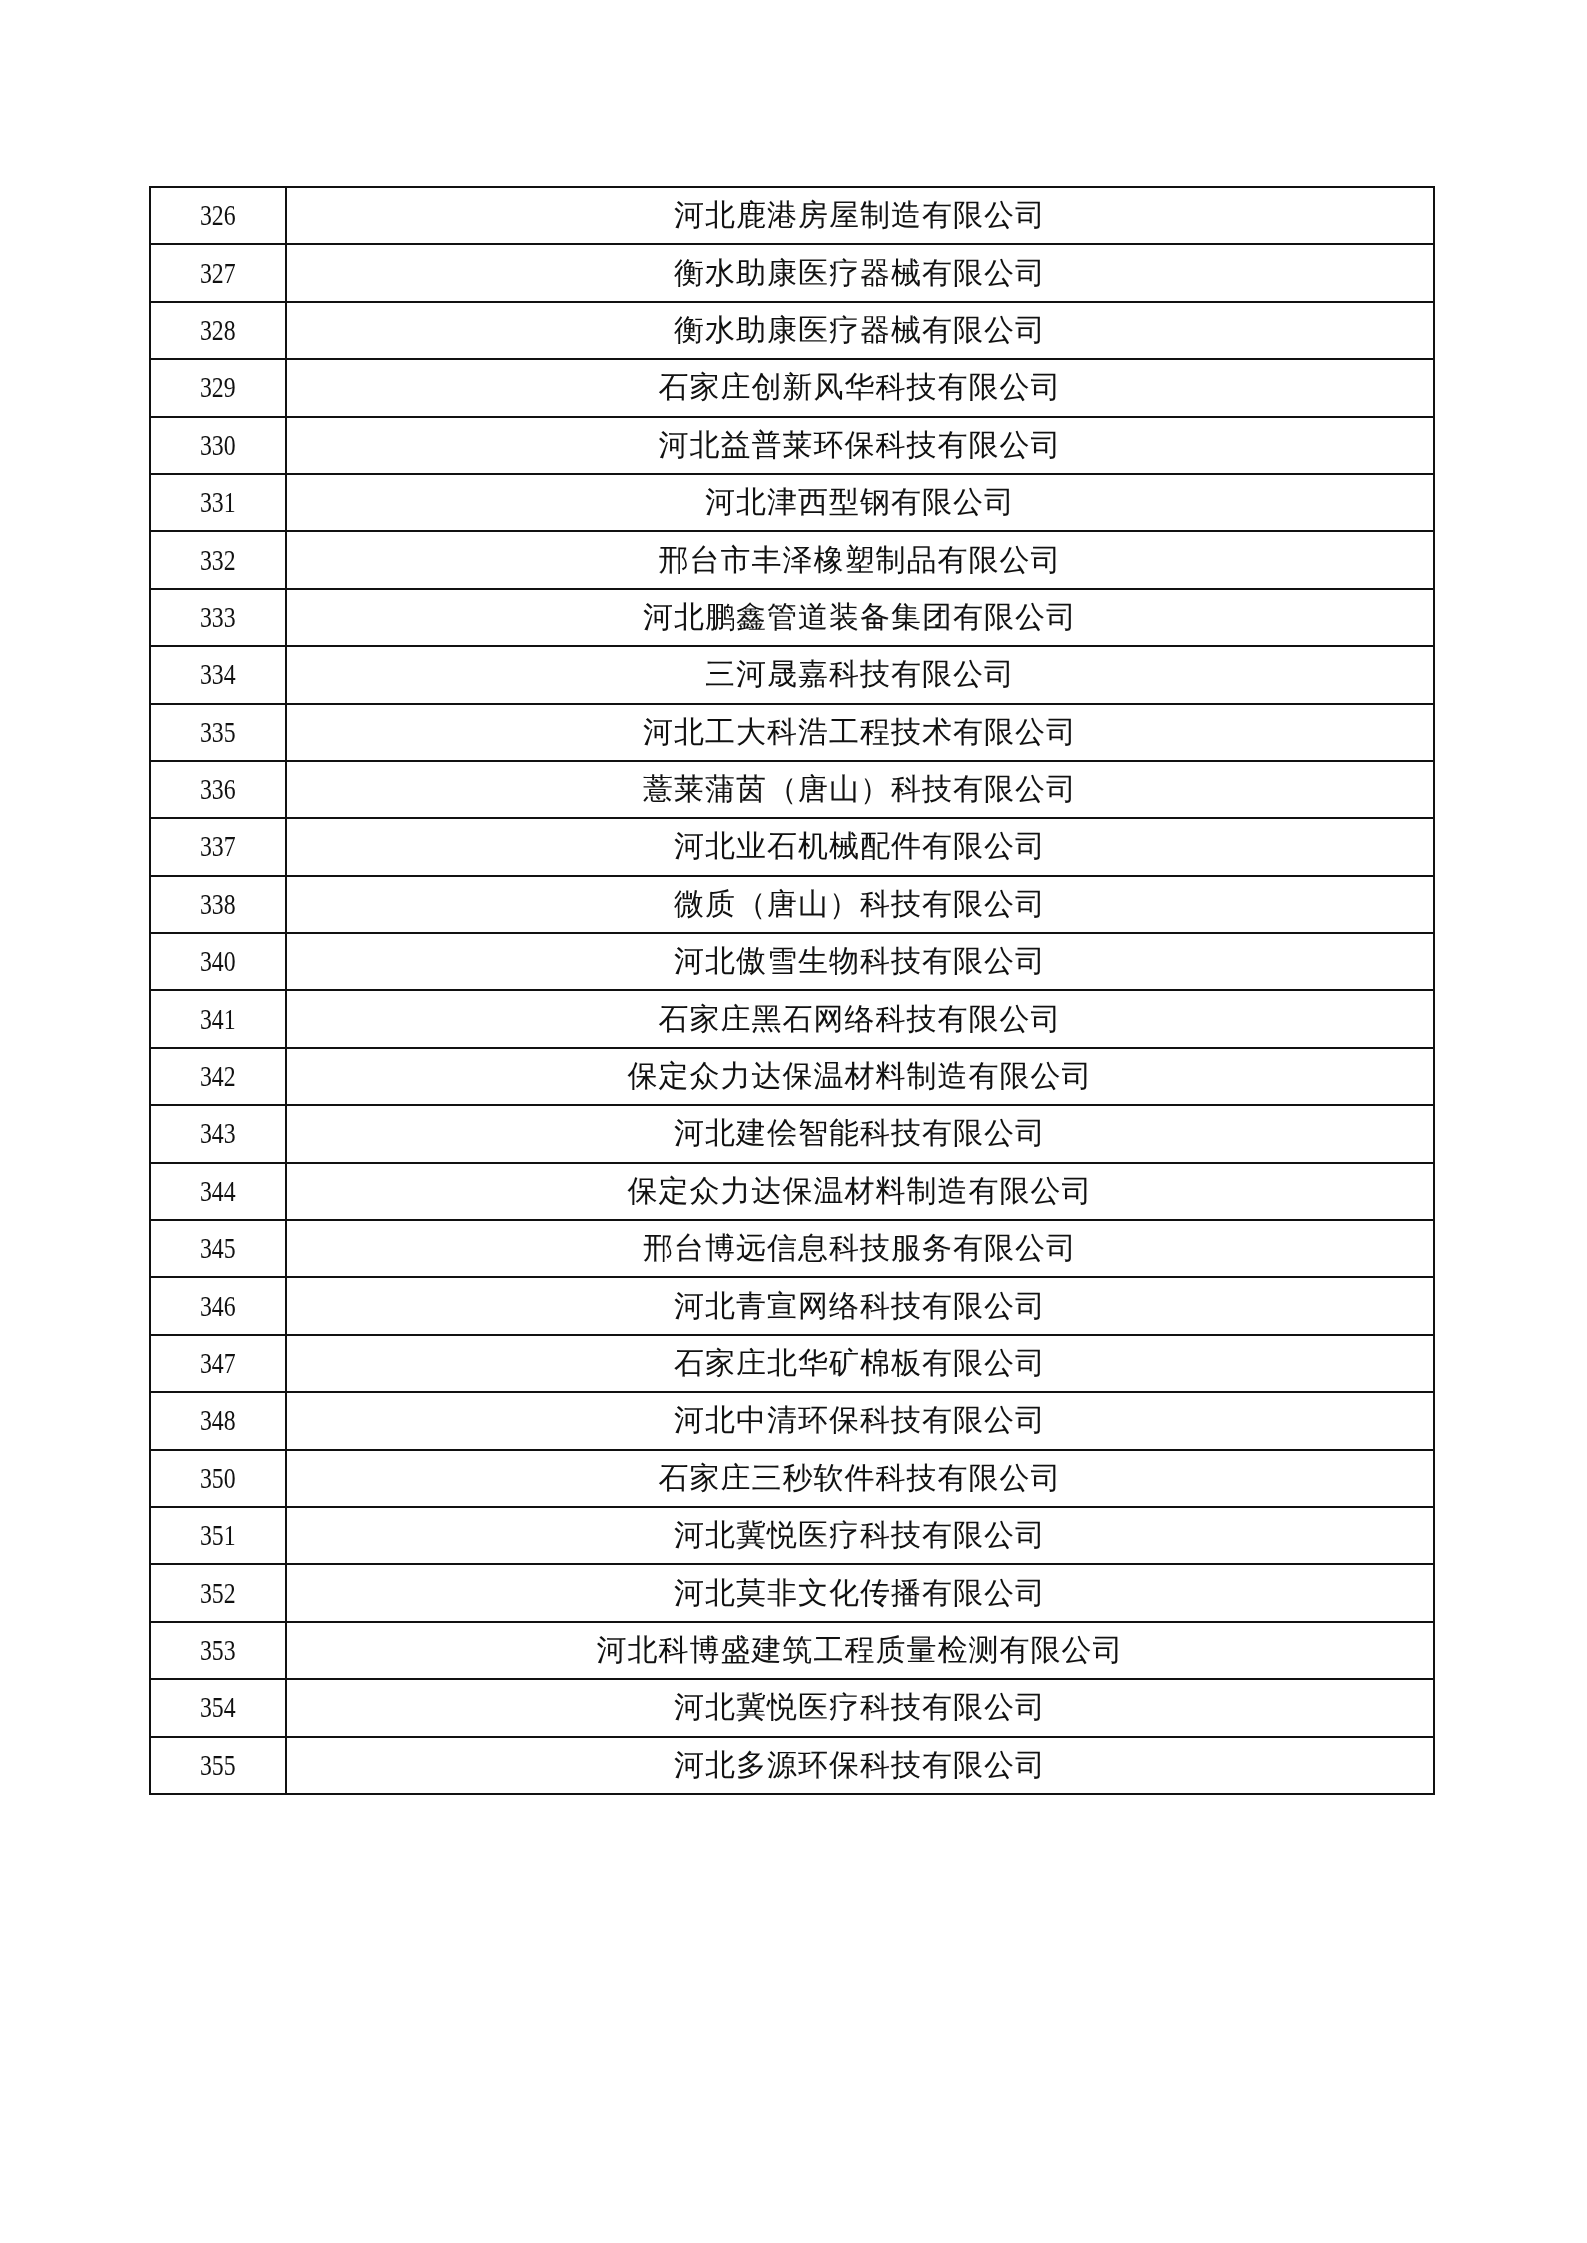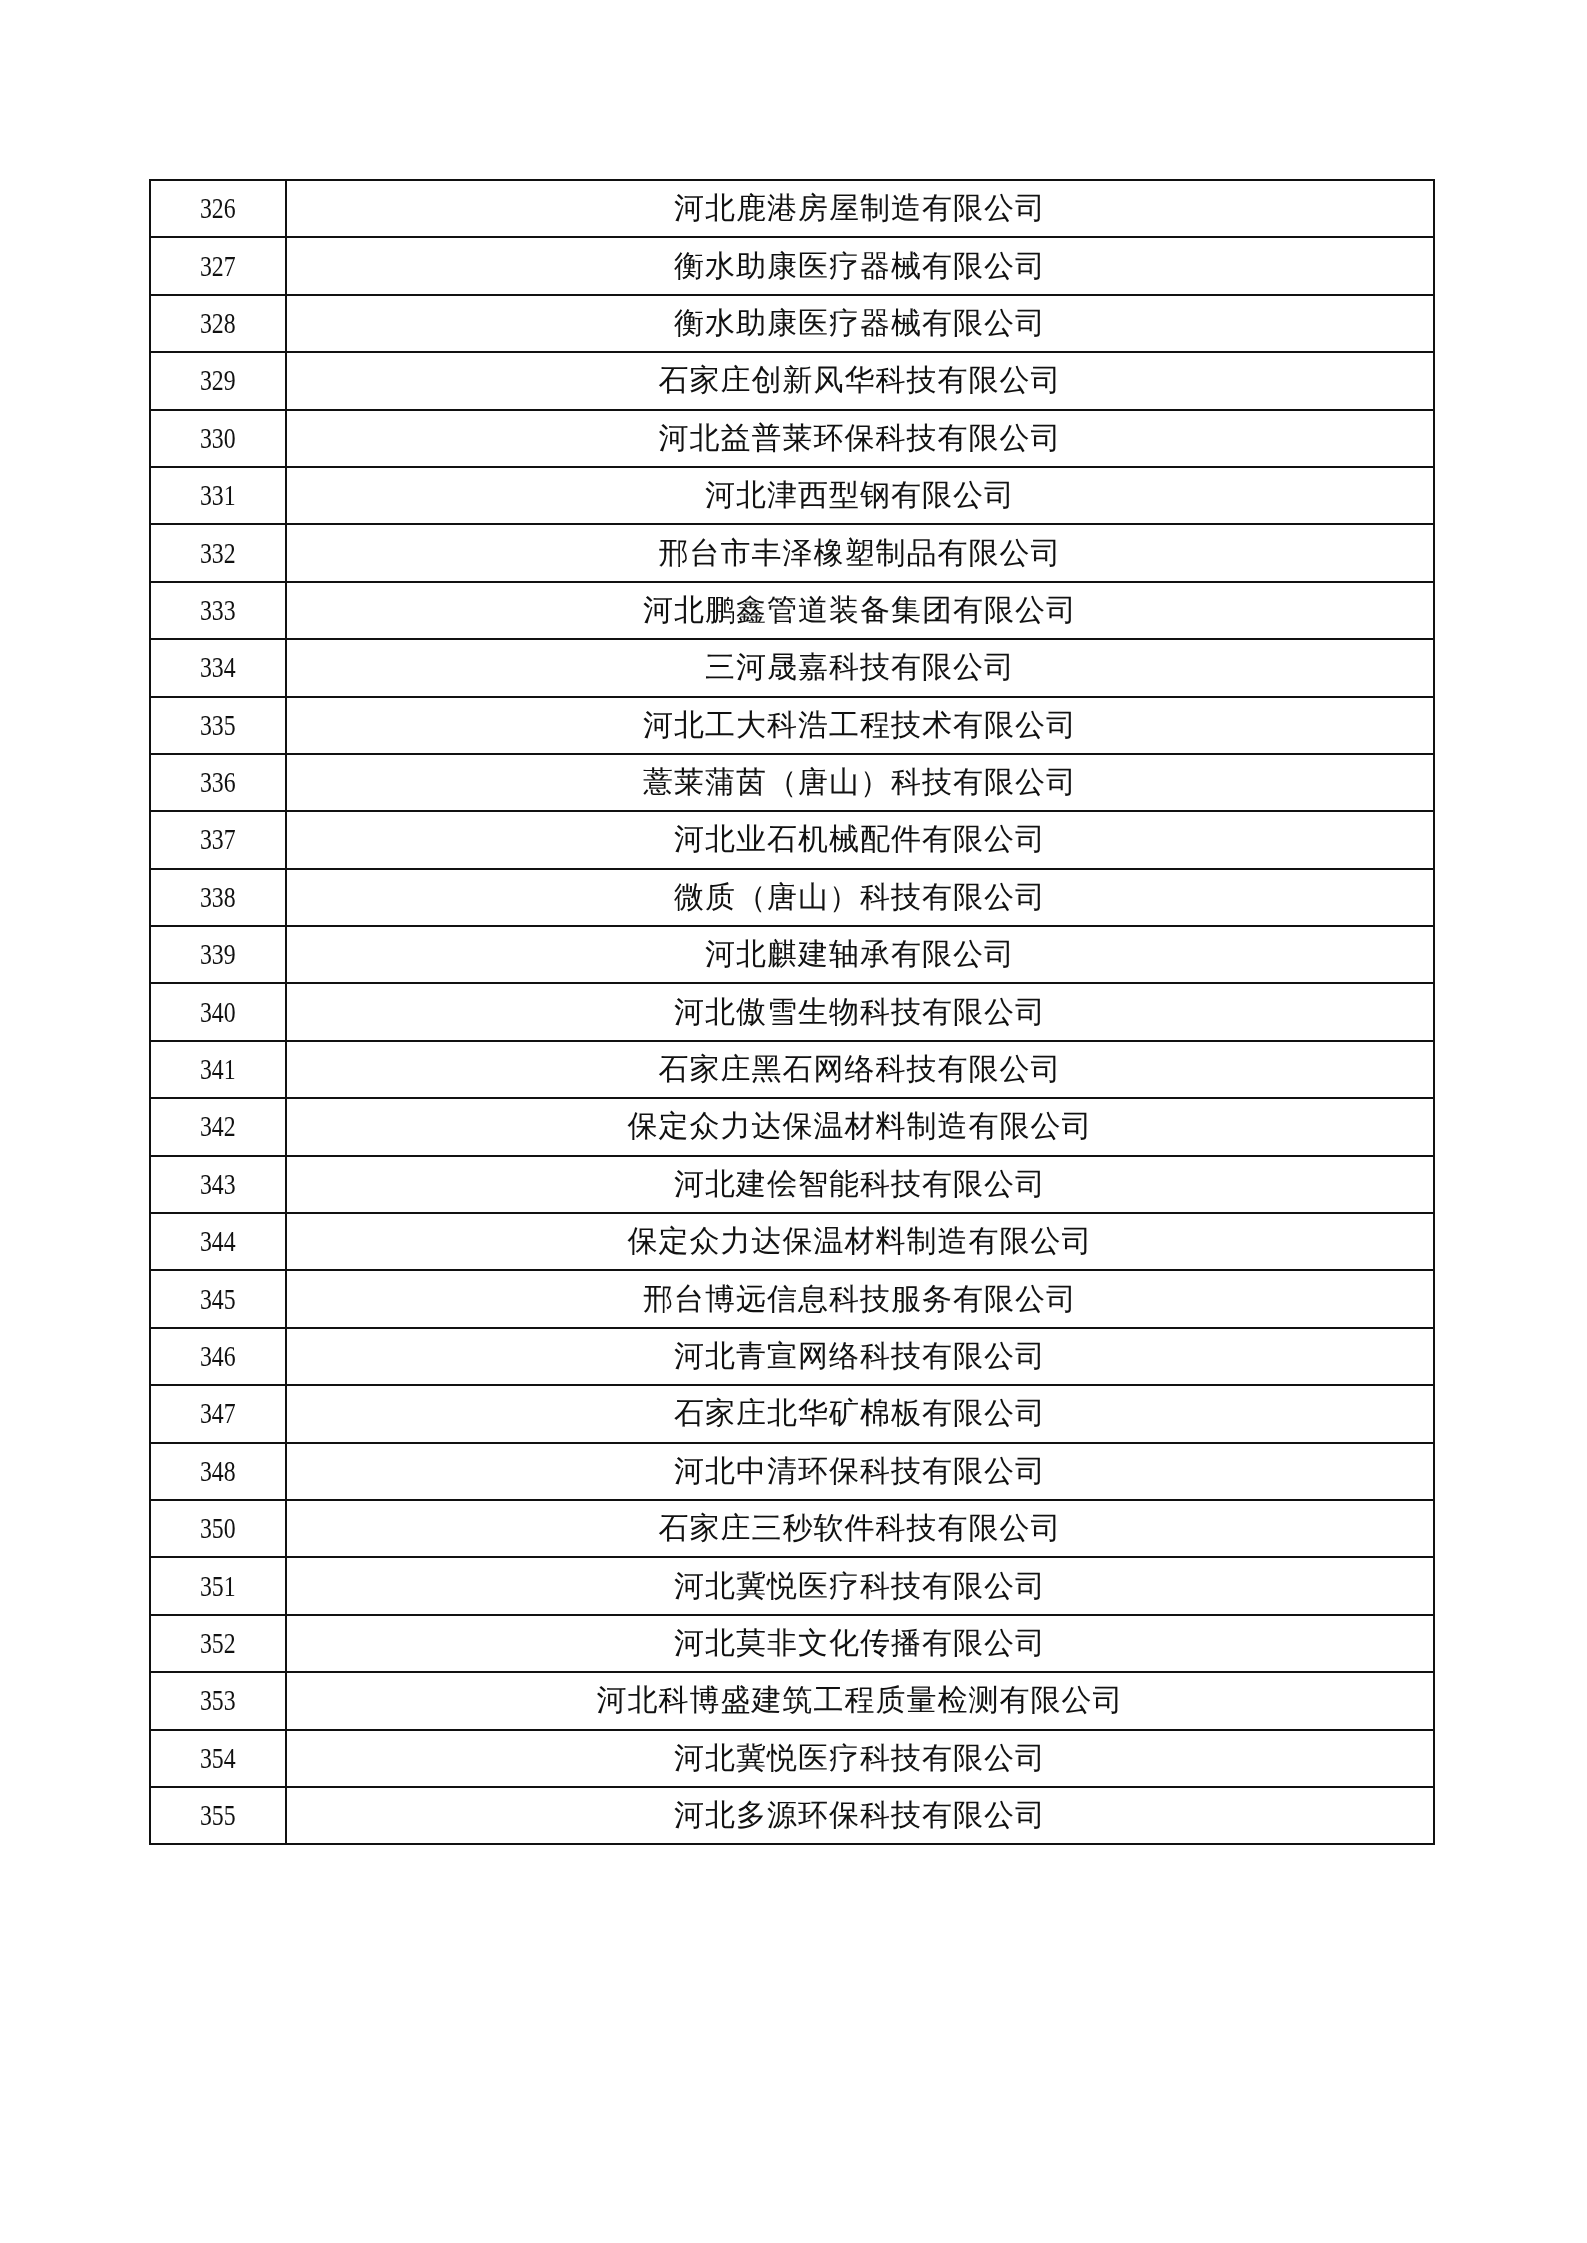--- a/index.html
+++ b/index.html
@@ -1,21 +1,21 @@
 <!DOCTYPE html>
 <html><head>
 <meta charset="utf-8">
 <style>
   html, body { margin: 0; padding: 0; background: #ffffff; }
   body { width: 1587px; height: 2243px; position: relative; overflow: hidden; }
   .page { position: absolute; left: 0; top: 0; width: 1587px; height: 2243px; background: #ffffff; }
   table.list {
     position: absolute;
     left: 149px;
-    top: 179px;
+    top: 186px;
     width: 1286px;
     border-collapse: collapse;
     table-layout: fixed;
   }
   table.list td {
     border: 2px solid #111111;
     height: 57.4px;
     padding: 0;
     text-align: center;
     vertical-align: middle;
@@ -88,24 +88,20 @@
         </tr>
         <tr>
           <td class="num"><span>337</span></td>
           <td class="name">河北业石机械配件有限公司</td>
         </tr>
         <tr>
           <td class="num"><span>338</span></td>
           <td class="name">微质（唐山）科技有限公司</td>
         </tr>
         <tr>
-          <td class="num"><span>339</span></td>
-          <td class="name">河北麒建轴承有限公司</td>
-        </tr>
-        <tr>
           <td class="num"><span>340</span></td>
           <td class="name">河北傲雪生物科技有限公司</td>
         </tr>
         <tr>
           <td class="num"><span>341</span></td>
           <td class="name">石家庄黑石网络科技有限公司</td>
         </tr>
         <tr>
           <td class="num"><span>342</span></td>
           <td class="name">保定众力达保温材料制造有限公司</td>

